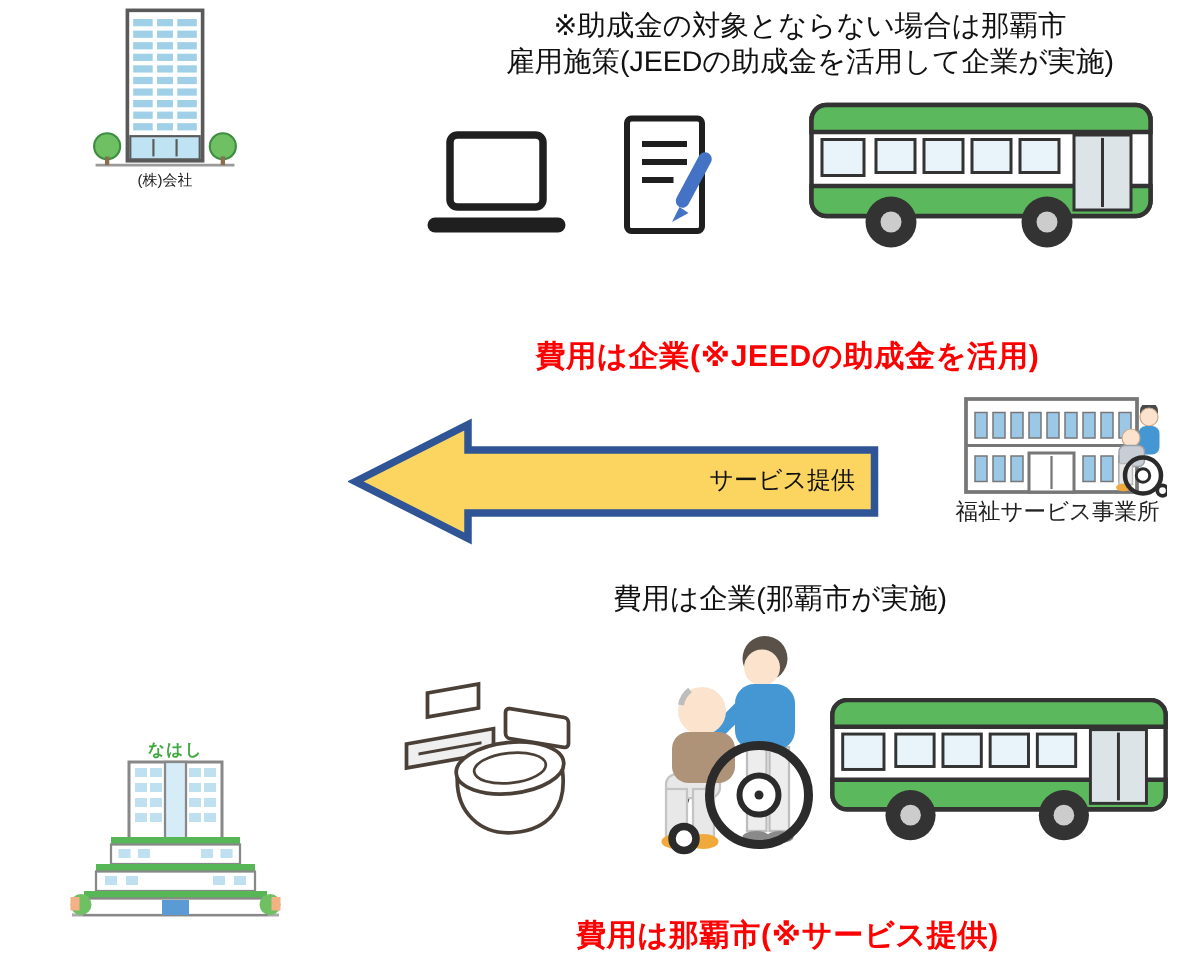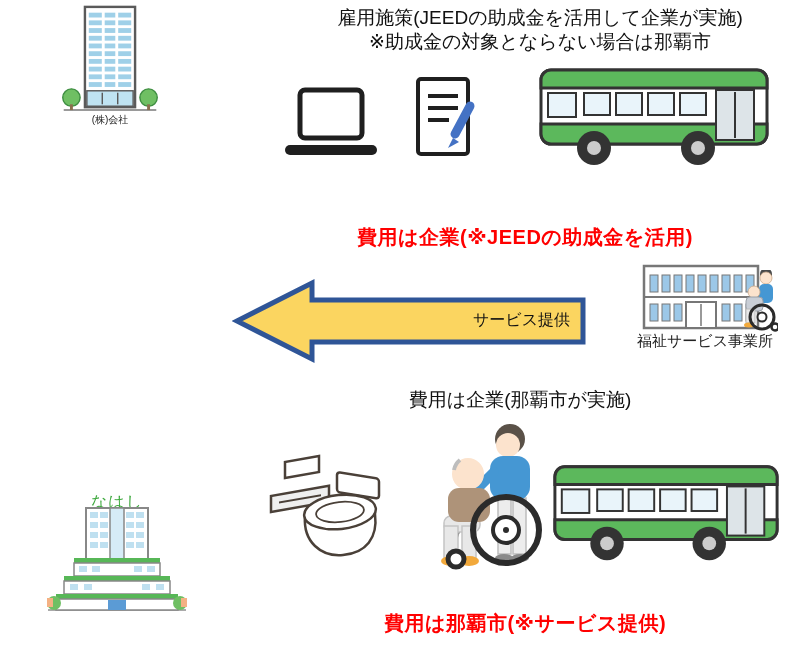--- a/index.html
+++ b/index.html
@@ -5,21 +5,21 @@
   html,body{margin:0;padding:0;background:#fff;}
   .canvas{
     position:relative;width:800px;height:652px;background:#ffffff;overflow:hidden;
     font-family:"Liberation Sans","DejaVu Sans",sans-serif;color:#1a1a1a;
   }
   .abs{position:absolute;}
   .title{font-size:19px;line-height:24px;text-align:center;color:#111;}
   .cost{font-size:20px;font-weight:bold;text-align:center;color:#FF0000;letter-spacing:0.5px;}
   .arrow-label{font-size:16px;text-align:right;color:#111;}
   .tiny-caption{font-size:10px;color:#222;text-align:center;white-space:nowrap;overflow:hidden;}
-  .hall-sign{font-size:16px;font-weight:normal;color:#3FA93F;text-align:center;letter-spacing:1px;}
+  .hall-sign{font-size:11px;font-weight:bold;color:#3FA93F;text-align:center;letter-spacing:1px;}
   svg{display:block;}
 </style>
 </head>
 <body>
 
 <div class="canvas">
 
   <div class="abs" style="left:58px;top:4px;width:104px;height:108px;">
     <svg width="104" height="108" viewBox="0 0 104 112">
       <line x1="4" y1="110" x2="100" y2="110" stroke="#9a9a9a" stroke-width="2"></line>
@@ -43,22 +43,22 @@
       <line x1="60" y1="92" x2="60" y2="104" stroke="#5a5a5a" stroke-width="1.5"></line>
       <circle cx="12" cy="97" r="9" fill="#6FBF63" stroke="#3e8e41" stroke-width="1.5"></circle>
       <rect x="10.5" y="104" width="3" height="6" fill="#8a6f4d"></rect>
       <circle cx="92" cy="97" r="9" fill="#6FBF63" stroke="#3e8e41" stroke-width="1.5"></circle>
       <rect x="90.5" y="104" width="3" height="6" fill="#8a6f4d"></rect>
     </svg>
   </div>
   <div class="abs tiny-caption" style="left:58px;top:113px;width:104px;">(株)会社</div>
 
   <div class="abs title" style="left:300px;top:6px;width:480px;">
+    <div>※助成金の対象とならない場合は那覇市</div>
     <div>雇用施策(JEEDの助成金を活用して企業が実施)</div>
-    <div>※助成金の対象とならない場合は那覇市</div>
   </div>
 
   <div class="abs" style="left:283px;top:86px;width:96px;height:74px;">
     <svg width="96" height="74" viewBox="0 0 96 74">
       <rect x="17" y="4" width="62" height="48" rx="5" fill="#ffffff" stroke="#1f1f1f" stroke-width="5"></rect>
       <rect x="2" y="59" width="92" height="10" rx="5" fill="#1f1f1f"></rect>
     </svg>
   </div>
 
   <div class="abs" style="left:415px;top:76px;width:64px;height:82px;">

